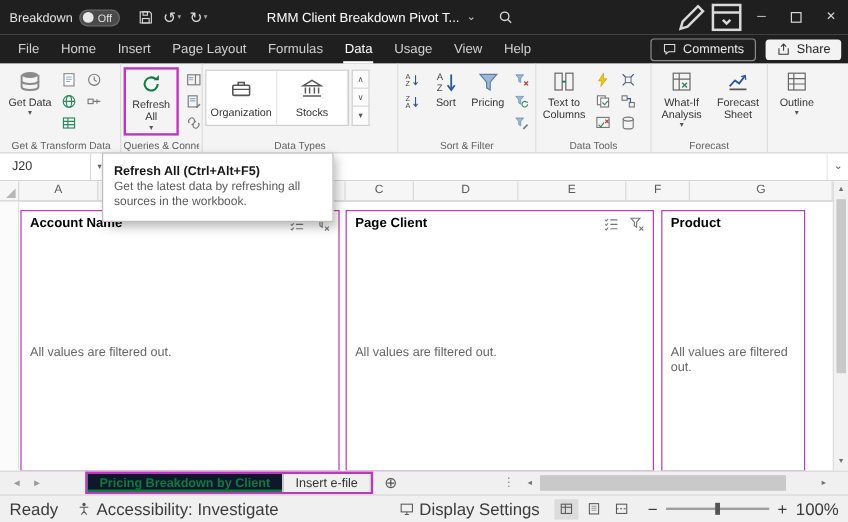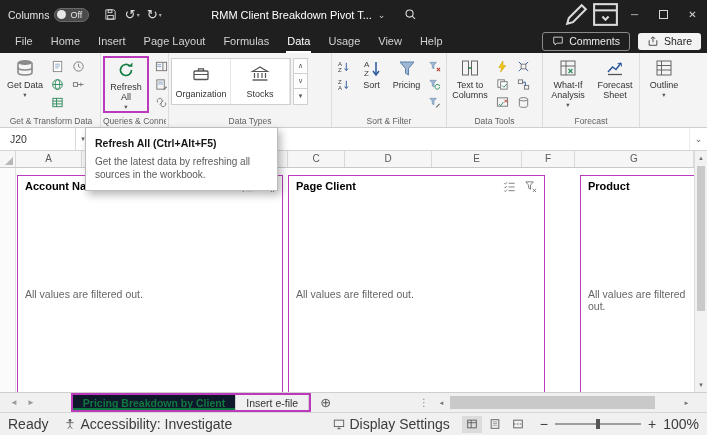--- a/index.html
+++ b/index.html
@@ -73,21 +73,21 @@
 .panel-icons svg{width:13px;height:13px;opacity:.8}
 .panel-msg{position:absolute;left:7px;top:112px;font-size:10.5px;color:#666}
 .vscroll{position:absolute;right:0;top:0;bottom:0;width:13px;background:#f2f2f2;border-left:1px solid #dcdcdc;z-index:6}
 .vs-up,.vs-dn{position:absolute;left:0;width:12px;height:13px;display:flex;align-items:center;justify-content:center;font-size:6px;color:#707070}
 .vs-up{top:1px}.vs-dn{bottom:1px}
 .vs-thumb{position:absolute;left:2px;top:15px;width:8px;height:145px;background:#c9c9c9}
 
 
 .tooltip{position:absolute;left:85px;top:127px;width:193px;background:#fff;border:1px solid #bdbdbd;box-shadow:3px 4px 8px rgba(0,0,0,.28);padding:9px 9px 9px;z-index:100}
 .tt-title{font-size:10.5px;font-weight:bold;color:#161616}
-.tt-body{margin-top:6px;font-size:10px;color:#5a5a5a;line-height:1.3}
+.tt-body{font-size:10px;color:#5a5a5a;line-height:1.3}
 
 
 .tabstrip{flex:0 0 20px;background:#f0f0f0;border-top:1px solid #cfcfcf;display:flex;align-items:stretch;font-size:10.5px}
 .ts-nav{display:flex;align-items:center;color:#9a9a9a;font-size:8px;gap:9px;padding:0 8px 0 10px;margin-right:28px}
 .tabs-annot{display:flex;align-items:stretch;border:2px solid #bb3abb}
 .stab{display:flex;align-items:center;padding:0 10px;color:#333;border-right:1px solid #cfcfcf;white-space:nowrap}
 .stab.active{background:#0f172a;color:#0e7a40;font-weight:bold;box-shadow:inset 0 -2px 0 #0e7a40}
 .newsheet{display:flex;align-items:center;margin-left:9px;color:#555;font-size:13px}
 .ts-dots{margin-left:auto;display:flex;align-items:center;color:#8a8a8a;font-size:10px}
 .hscroll{width:258px;display:flex;align-items:center;margin-left:6px}
@@ -112,21 +112,21 @@
 .zoom-thumb{position:absolute;left:50%;top:-4px;width:4px;height:10px;background:#555;transform:translateX(-50%)}
 .zoom-pct{min-width:30px;text-align:right}
 </style>
 </head>
 <body>
 
 <div class="app">
 
   <div class="titlebar">
     <div class="autosave">
-      <span class="as-label">Columns</span>
+      <span class="as-label">Breakdown</span>
       <span class="as-pill">
         <span class="as-knob"></span>
         <span class="as-state">Off</span>
       </span>
     </div>
     <span class="tb-btn">
       <svg viewBox="0 0 14 14">
           <path d="M2 2h8.5L12 3.5V12H2z" fill="none" stroke="#dadada"></path>
           <rect x="4" y="8" width="6" height="4" fill="none" stroke="#dadada"></rect>
           <rect x="4.5" y="2" width="4" height="3" fill="none" stroke="#dadada"></rect>
@@ -551,21 +551,21 @@
             </svg>
           <svg viewBox="0 0 14 14">
               <path d="M2 2h8l-3 3.6V10l-2-1.2V5.6z" fill="none" stroke="#555"></path>
               <path d="M9.5 9.5l3.5 3.5M13 9.5L9.5 13" stroke="#555"></path>
             </svg>
         </span>
       </div>
       <div class="panel-msg">All values are filtered out.</div>
     </div>
 
-    <div class="panel" style="left:580px;width:120px">
+    <div class="panel" style="left:551px;width:120px">
       <div class="panel-head">
         <span class="panel-title">Product</span>
       </div>
       <div class="panel-msg">All values are filtered out.</div>
     </div>
 
     <div class="vscroll">
       <span class="vs-up">
           <span>▲</span>
         </span>

